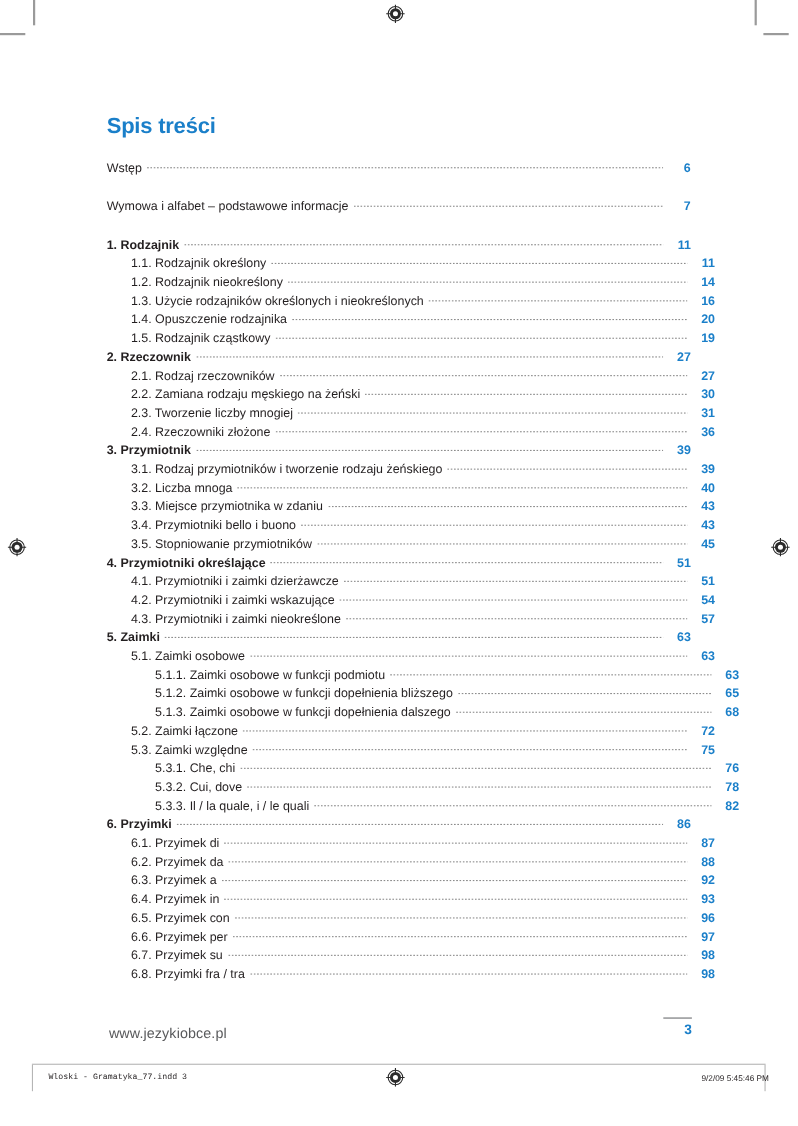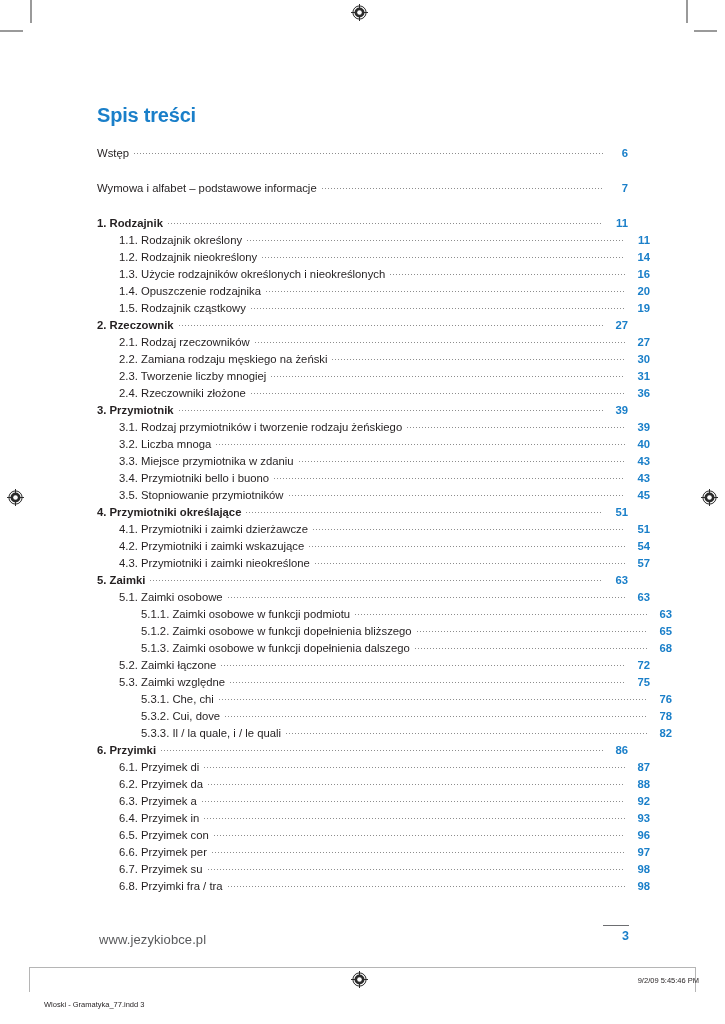--- a/index.html
+++ b/index.html
@@ -139,23 +139,24 @@
   .slug-tick {
     position: absolute;
     width: 1px;
     height: 24px;
     background: #b5b5b5;
     top: 968px;
   }
   .slug-left {
     position: absolute;
     left: 44px;
-    top: 1000px;
+    top: 976px;
     font-size: 7.5px;
     color: #231f20;
+    font-family: Liberation Mono, monospace;
   }
   .slug-right {
     position: absolute;
     left: 535px;
     top: 976px;
     width: 164px;
     text-align: right;
     font-size: 7.5px;
     color: #231f20;
   }

